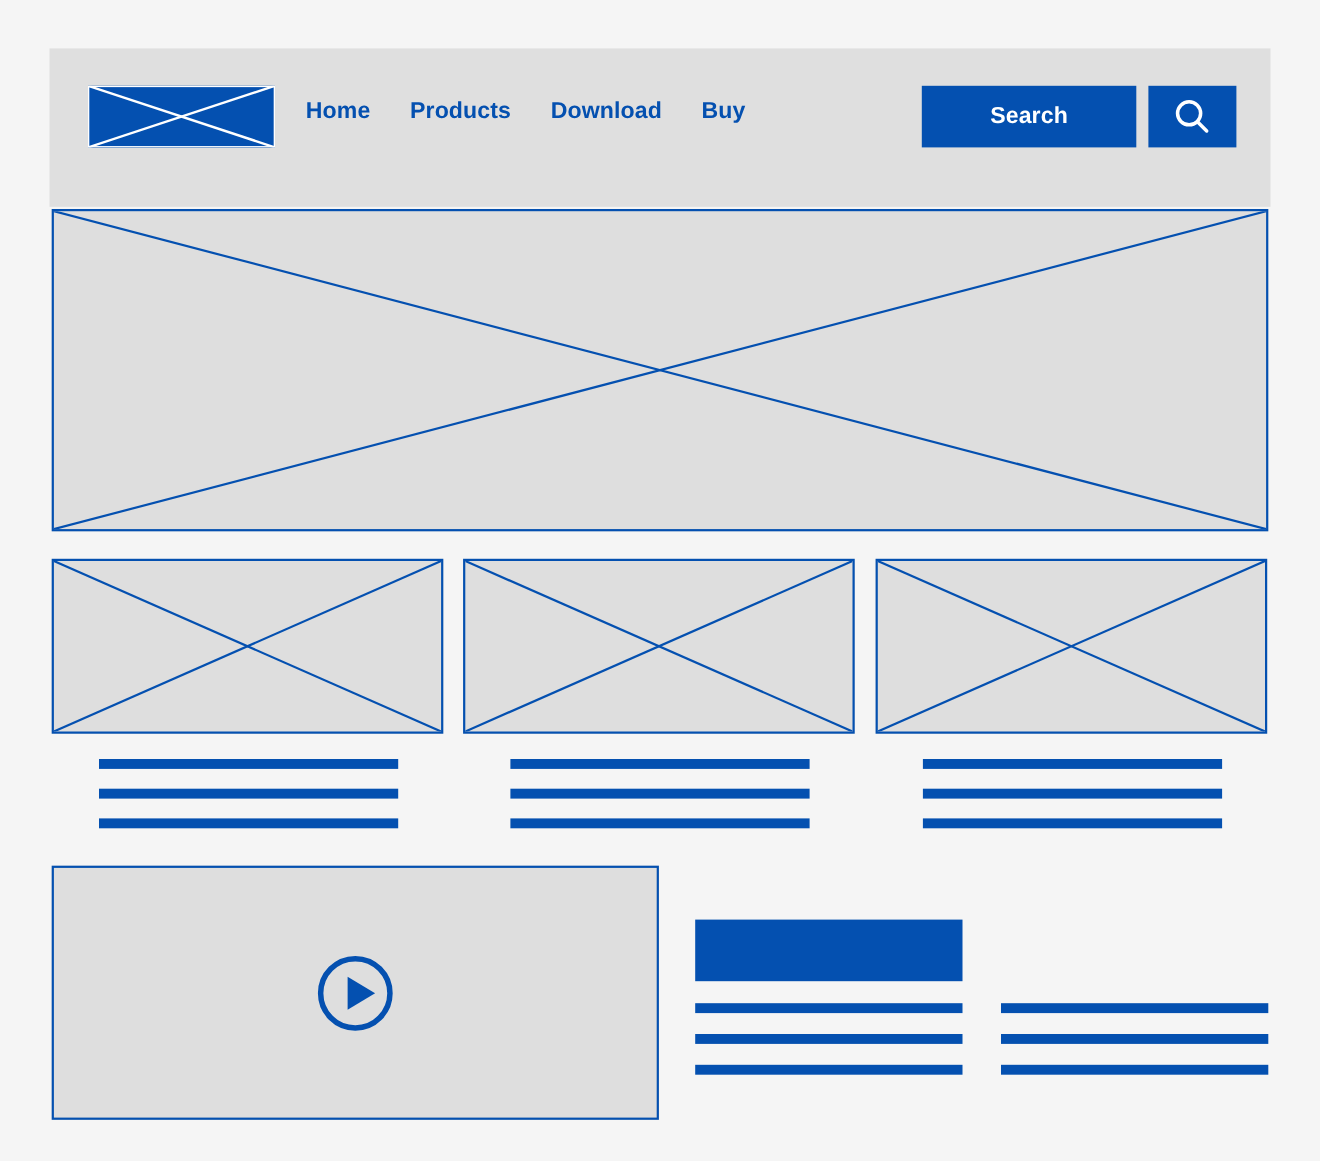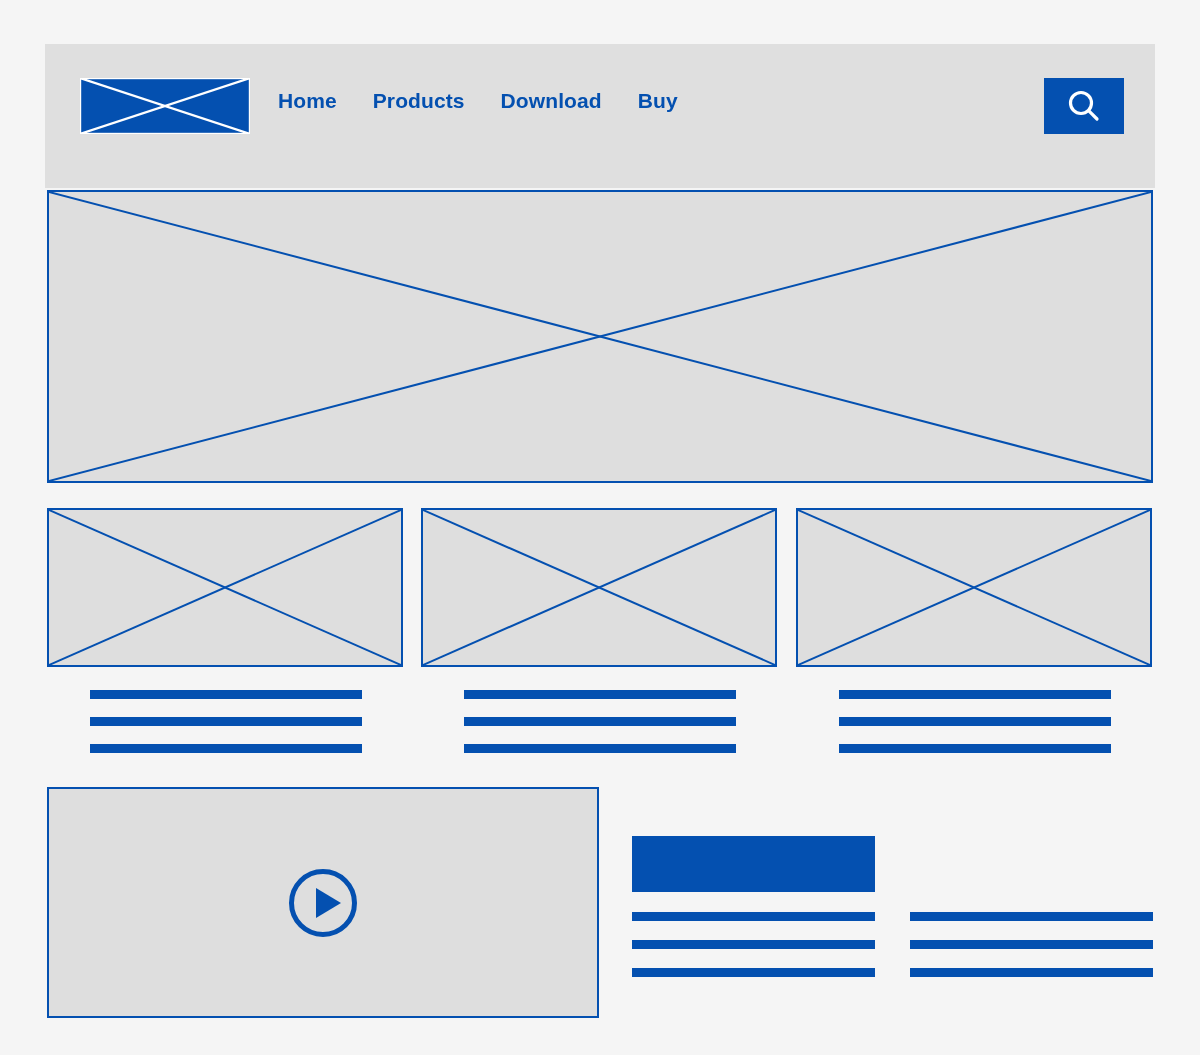--- a/index.html
+++ b/index.html
@@ -195,20 +195,23 @@
     </svg>
   </div>
 
   <nav class="nav">
     <a href="#">Home</a>
     <a href="#">Products</a>
     <a href="#">Download</a>
     <a href="#">Buy</a>
   </nav>
 
+  <div class="search-field">
+    <span class="search-text">Search</span>
+  </div>
 
   <div class="search-button">
     <svg width="38" height="38" viewBox="0 0 38 38">
       <circle cx="16" cy="16" r="10.5" fill="none" stroke="#ffffff" stroke-width="3.2"></circle>
       <line x1="23.6" y1="23.6" x2="32" y2="32" stroke="#ffffff" stroke-width="3.2" stroke-linecap="round"></line>
     </svg>
   </div>
 
 </div>
 

